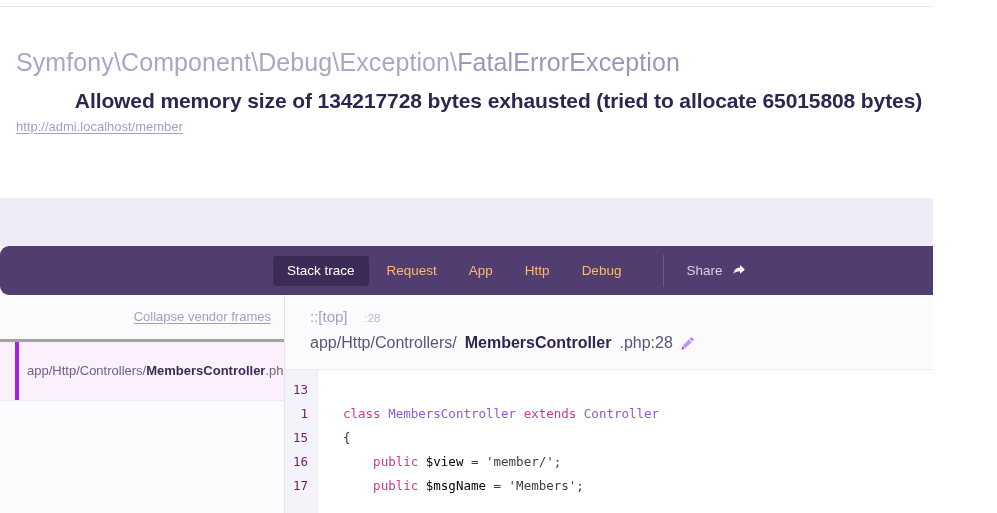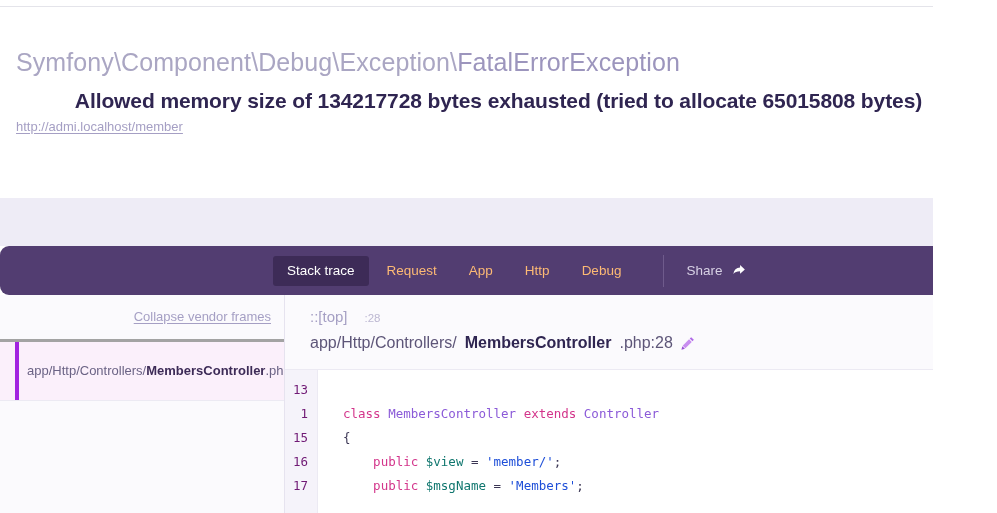--- a/index.html
+++ b/index.html
@@ -177,22 +177,22 @@
   .gutter div { height: 24px; }
   .code {
     flex: 1 1 auto;
     padding: 8px 0 3px 25px;
     color: #3b3654;
     white-space: pre;
   }
   .code div { height: 24px; }
   .tok-kw  { color: #d3358b; }
   .tok-cls { color: #8b5ad8; }
-  .tok-str { color: #1d4ed8; }
-  .tok-var { color: #0f766e; }
+  .tok-str { color: #404040; }
+  .tok-var { color: #000000; }
   .tok-pun { color: #3b3654; }
 </style>
 </head>
 <body>
 
 <div class="page">
 
   <div class="top-rule"></div>
 
   <div class="exc-header">

